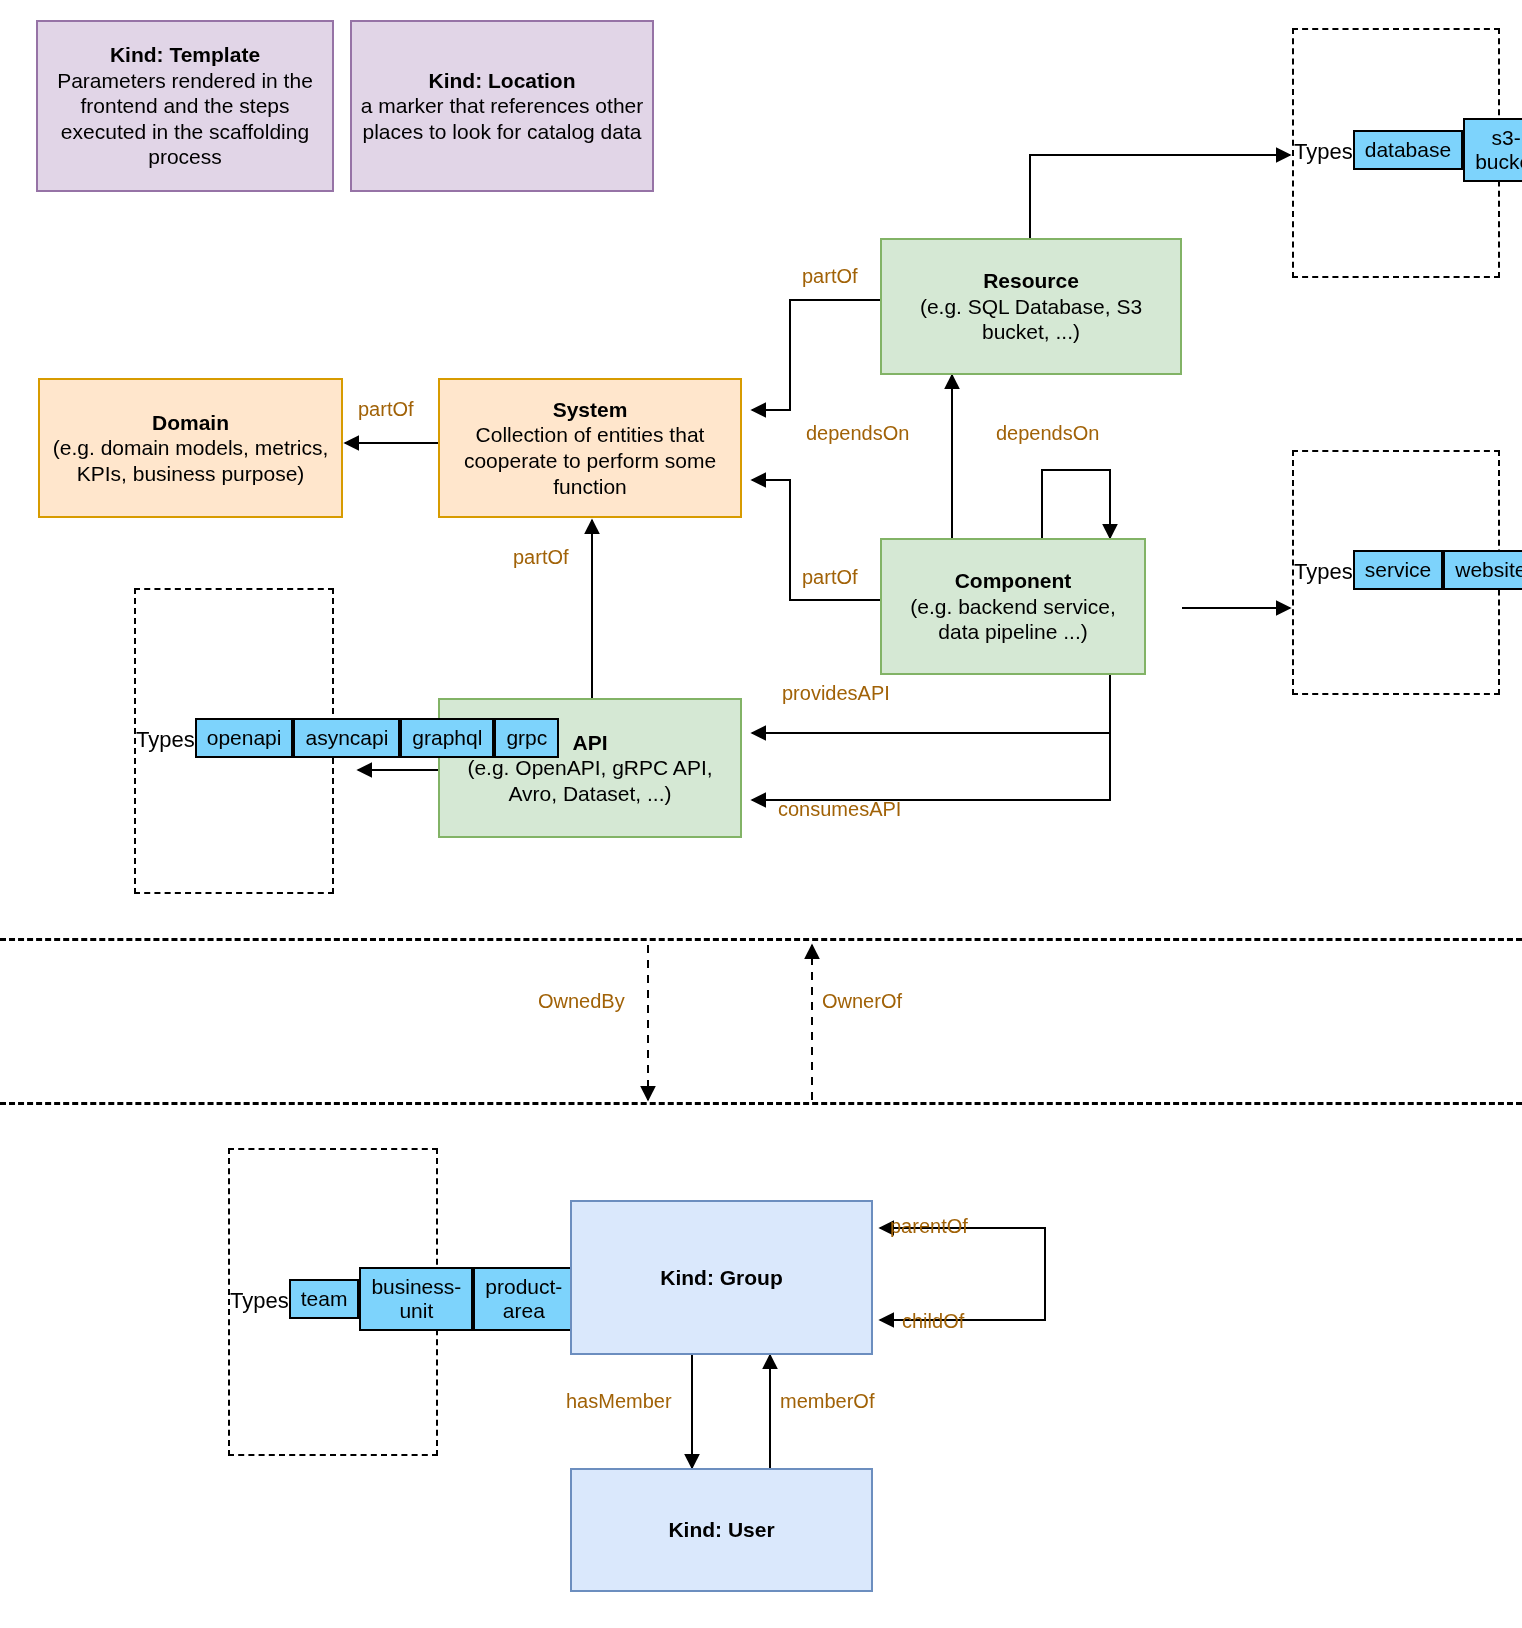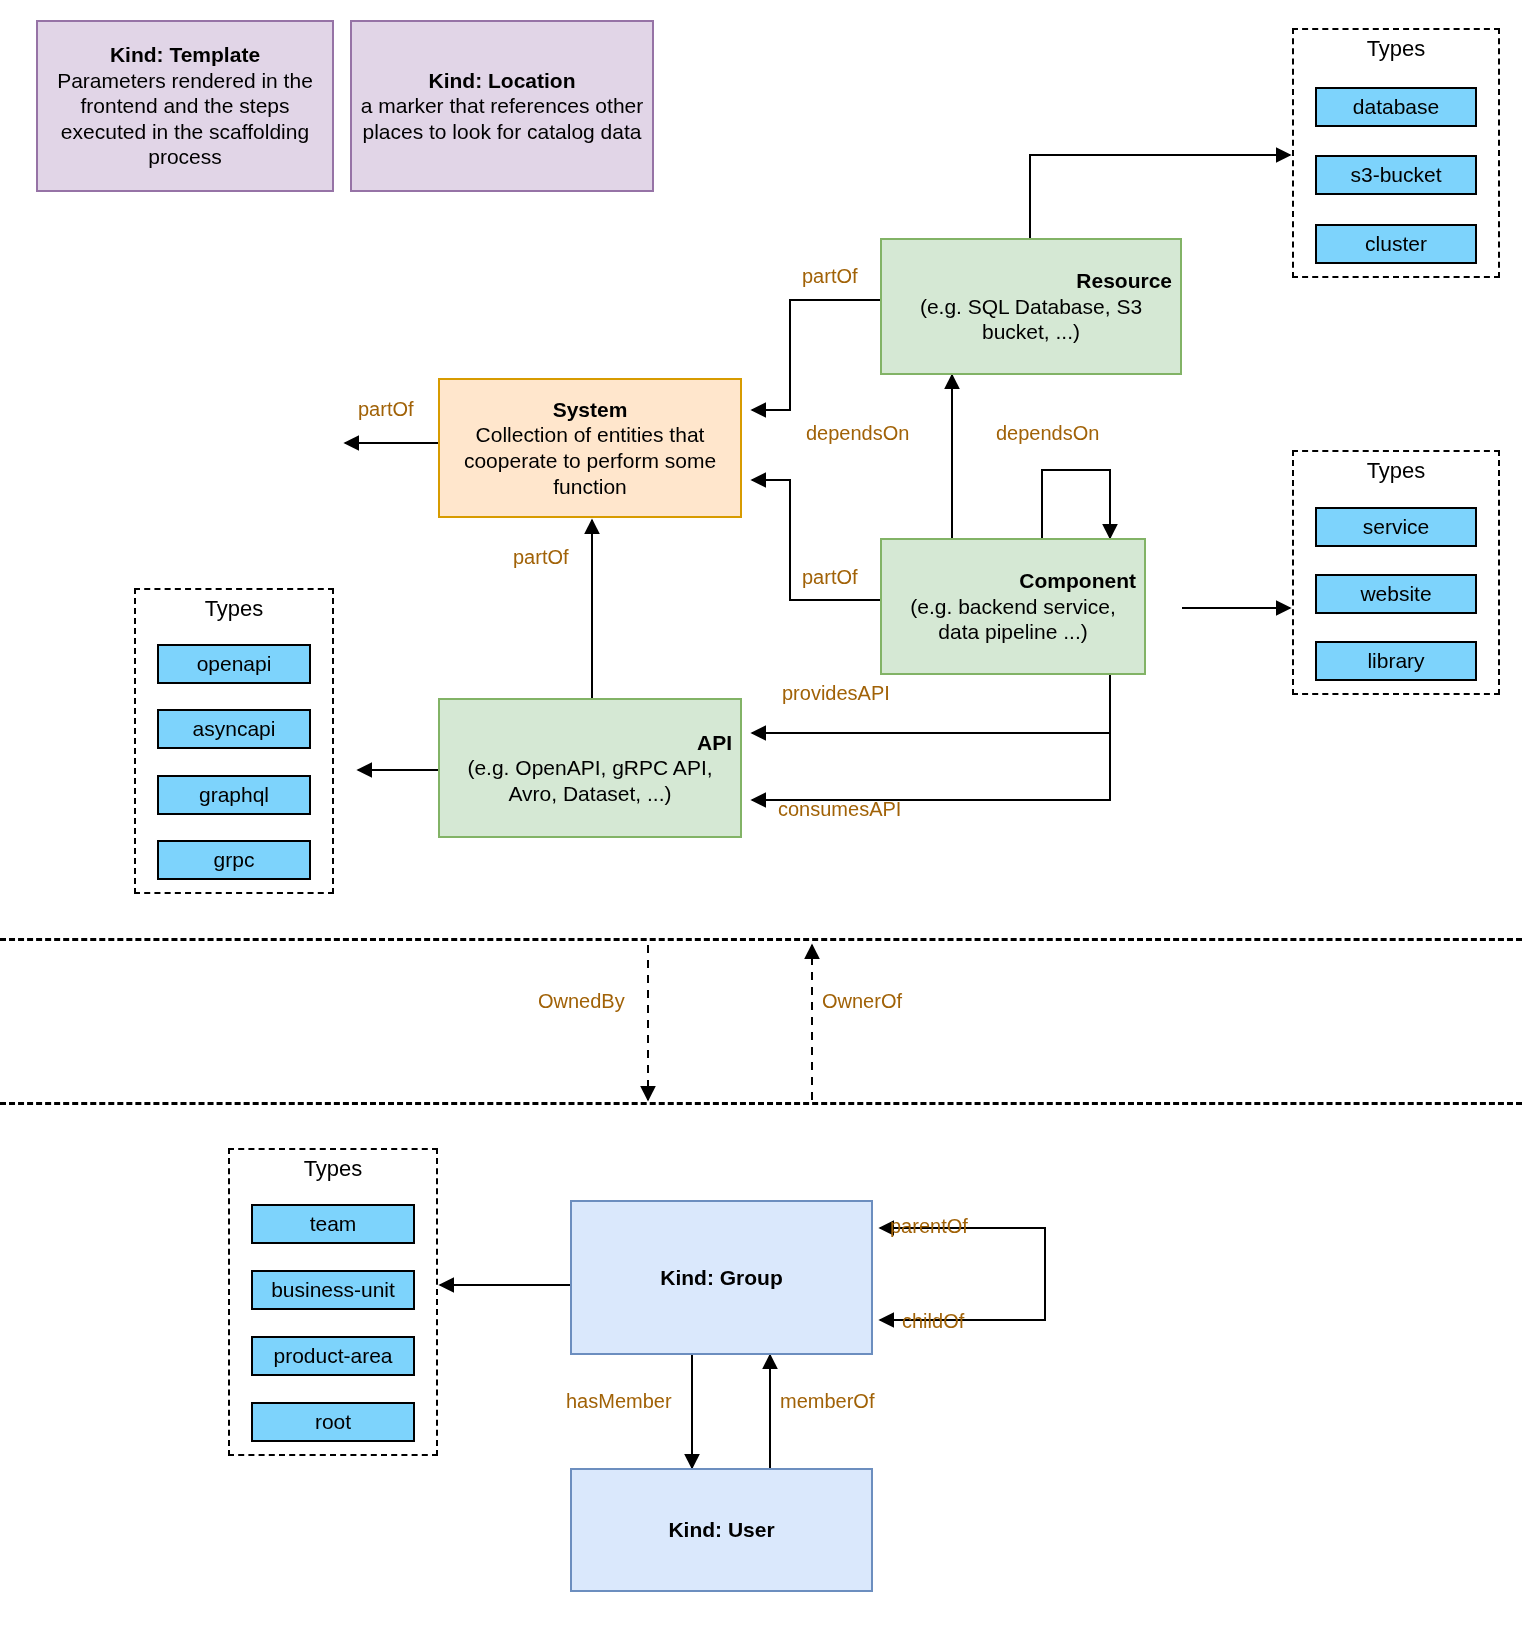--- a/index.html
+++ b/index.html
@@ -31,30 +31,30 @@
     padding: 4px 8px;
   }
   .node .title {
     font-weight: bold;
   }
   .node .sub {
     font-weight: normal;
   }
   .purple { background: #e1d5e7; border-color: #9673a6; }
   .orange { background: #ffe6cc; border-color: #d79b00; }
-  .green  { background: #d5e8d4; border-color: #82b366; align-items: flex-end; }
+  .green  { background: #d5e8d4; border-color: #82b366; }
   .blue   { background: #dae8fc; border-color: #6c8ebf; }
 
   .typebox {
     position: absolute;
     box-sizing: border-box;
     border: 2px dashed #000;
     background: transparent;
     display: flex;
-    flex-direction: column;
+    flex-direction: row;
     align-items: center;
     padding-top: 6px;
     justify-content: space-between;
   }
   .typebox .tb-title {
     font-size: 22px;
     margin-bottom: 8px;
   }
   .typebox .tb-item {
     box-sizing: border-box;
@@ -156,20 +156,24 @@
     <div class="sub">(e.g. SQL Database, S3 bucket, ...)</div>
   </div>
 
   <div class="typebox" style="left:1292px; top:28px; width:208px; height:250px;">
     <div class="tb-title">Types</div>
     <div class="tb-item">database</div>
     <div class="tb-item">s3-bucket</div>
     <div class="tb-item">cluster</div>
   </div>
 
+  <div class="node orange" style="left:38px; top:378px; width:305px; height:140px;">
+    <div class="title">Domain</div>
+    <div class="sub">(e.g.  domain models, metrics, KPIs, business purpose)</div>
+  </div>
 
   <div class="node orange" style="left:438px; top:378px; width:304px; height:140px;">
     <div class="title">System</div>
     <div class="sub">Collection of entities that cooperate to perform some function</div>
   </div>
 
   <div class="node green" style="left:880px; top:538px; width:266px; height:137px;">
     <div class="title">Component</div>
     <div class="sub">(e.g. backend service, data pipeline ...)</div>
   </div>

